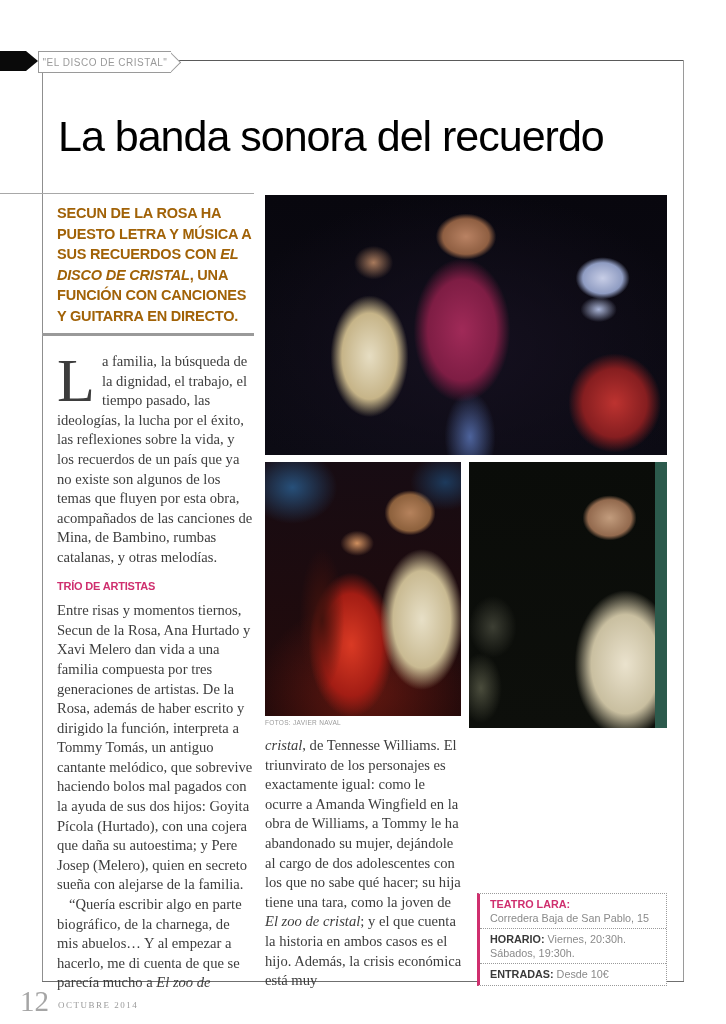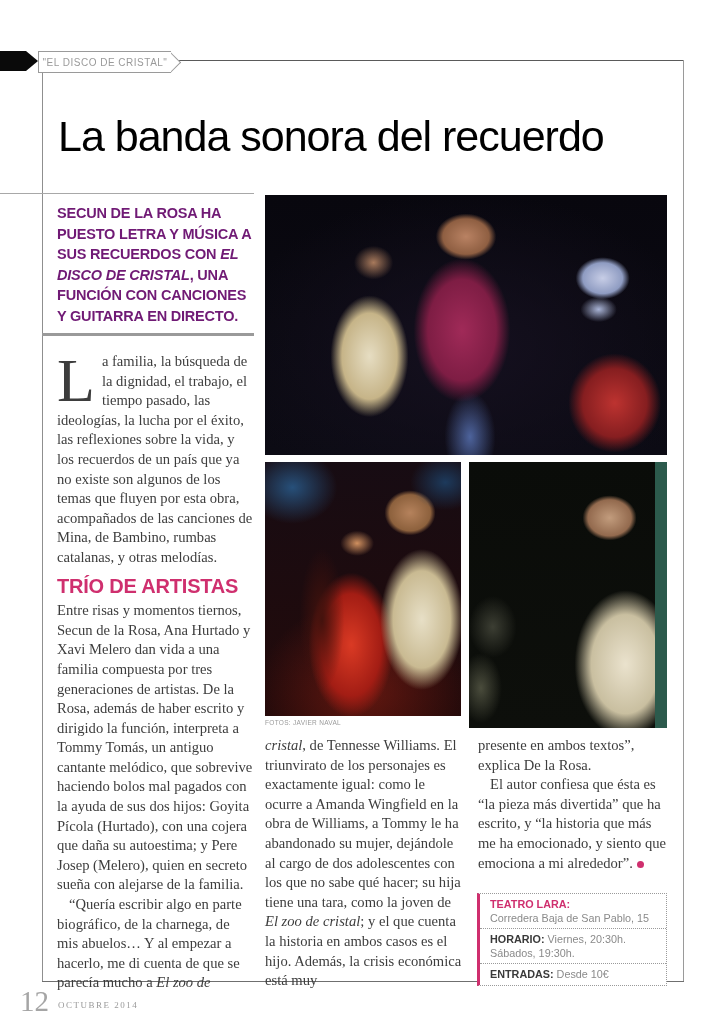--- a/index.html
+++ b/index.html
@@ -26,21 +26,21 @@
     transform:rotate(45deg);z-index:2;}
 
   
   #page-title{position:absolute;left:58px;top:112px;width:624px;
     font-size:43px;font-weight:300;letter-spacing:-1px;color:#000000;}
 
   
   #lead-top-border{position:absolute;left:0;top:193px;width:254px;height:1px;background:#a8a8a8;}
   #lead-bottom-border{position:absolute;left:42px;top:333px;width:212px;height:3px;background:#9a9a9a;}
   #lead{position:absolute;left:57px;top:203px;width:194px;
-    font-size:14.5px;line-height:20.6px;font-weight:600;letter-spacing:-.2px;color:#701a75;}
+    font-size:14.5px;line-height:20.6px;font-weight:600;letter-spacing:-.2px;color:#a16207;}
   #lead .it{font-style:italic;}
 
   
   .photo{position:absolute;}
   #photo-main{left:265px;top:195px;width:402px;height:260px;
     background:
       radial-gradient(ellipse 42px 32px at 50% 16%, #b98263 0%, #8f5f42 55%, rgba(0,0,0,0) 72%),
       radial-gradient(ellipse 62px 92px at 49% 52%, #a02a58 0%, #7e1d44 55%, rgba(0,0,0,0) 78%),
       radial-gradient(ellipse 34px 60px at 51% 93%, #4d639c 0%, rgba(0,0,0,0) 75%),
       radial-gradient(ellipse 28px 24px at 27% 26%, #a87a5c 0%, rgba(0,0,0,0) 70%),
@@ -74,21 +74,21 @@
   
   .col{position:absolute;font-family:"Liberation Serif",serif;font-size:14.6px;
        line-height:19.6px;color:#3d3d3d;}
   .col p{margin:0;}
   #col-1{left:57px;top:352px;width:197px;}
   #col-2{left:265px;top:736px;width:197px;}
   #col-3{left:478px;top:736px;width:190px;}
   .dropcap{float:left;font-family:"Liberation Serif",serif;font-weight:400;
     font-size:62px;line-height:52px;padding:2px 7px 0 0;color:#3d3d3d;}
   .section-heading{font-family:"Liberation Sans",sans-serif;font-weight:700;
-    font-size:20px;color:#cf2f6e;margin:9px 0 5px 0;letter-spacing:-.2px;}
+    font-size:11px;color:#cf2f6e;margin:9px 0 5px 0;letter-spacing:-.2px;}
   .indent{text-indent:12px;}
   .it{font-style:italic;}
   .end-dot{display:inline-block;width:7px;height:7px;border-radius:50%;
     background:#cf2f6e;margin-left:4px;}
 
   
   #venue-box{position:absolute;left:477px;top:893px;width:190px;
     border-top:1px dotted #9a9a9a;border-right:1px dotted #9a9a9a;border-bottom:1px dotted #9a9a9a;
     border-left:3px solid #cf2f6e;background:#fff;box-sizing:border-box;
     font-size:10.8px;color:#8a8a8a;line-height:13.5px;}
@@ -134,24 +134,20 @@
     <p><span class="dropcap">L</span><span>a familia, la búsqueda de la dignidad, el trabajo, el tiempo pasado, las ideologías, la lucha por el éxito, las reflexiones sobre la vida, y los recuerdos de un país que ya no existe son algunos de los temas que fluyen por esta obra, acompañados de las canciones de Mina, de Bambino, rumbas catalanas, y otras melodías.</span></p>
     <div class="section-heading">TRÍO DE ARTISTAS</div>
     <p>Entre risas y momentos tiernos, Secun de la Rosa, Ana Hurtado y Xavi Melero dan vida a una familia compuesta por tres generaciones de artistas. De la Rosa, además de haber escrito y dirigido la función, interpreta a Tommy Tomás, un antiguo cantante melódico, que sobrevive haciendo bolos mal pagados con la ayuda de sus dos hijos: Goyita Pícola (Hurtado), con una cojera que daña su autoestima; y Pere Josep (Melero), quien en secreto sueña con alejarse de la familia.</p>
     <p class="indent"><span>“Quería escribir algo en parte biográfico, de la charnega, de mis abuelos… Y al empezar a hacerlo, me di cuenta de que se parecía mucho a </span><span class="it">El zoo de</span></p>
   </div>
 
   <div class="col" id="col-2">
     <p><span class="it">cristal</span><span>, de Tennesse Williams. El triunvirato de los personajes es exactamente igual: como le ocurre a Amanda Wingfield en la obra de Williams, a Tommy le ha abandonado su mujer, dejándole al cargo de dos adolescentes con los que no sabe qué hacer; su hija tiene una tara, como la joven de </span><span class="it">El zoo de cristal</span><span>; y el que cuenta la historia en ambos casos es el hijo. Además, la crisis económica está muy</span></p>
   </div>
 
-  <div class="col" id="col-3">
-    <p>presente en ambos textos”, explica De la Rosa.</p>
-    <p class="indent"><span>El autor confiesa que ésta es “la pieza más divertida” que ha escrito, y “la historia que más me ha emocionado, y siento que emociona a mi alrededor”.</span><span class="end-dot"></span></p>
-  </div>
 
   <div id="venue-box">
     <div class="row">
       <span class="venue-name">TEATRO LARA:</span><br>
       <span>Corredera Baja de San Pablo, 15</span>
     </div>
     <div class="row">
       <span class="venue-label">HORARIO:</span>
       <span>Viernes, 20:30h.</span><br>
       <span>Sábados, 19:30h.</span>

